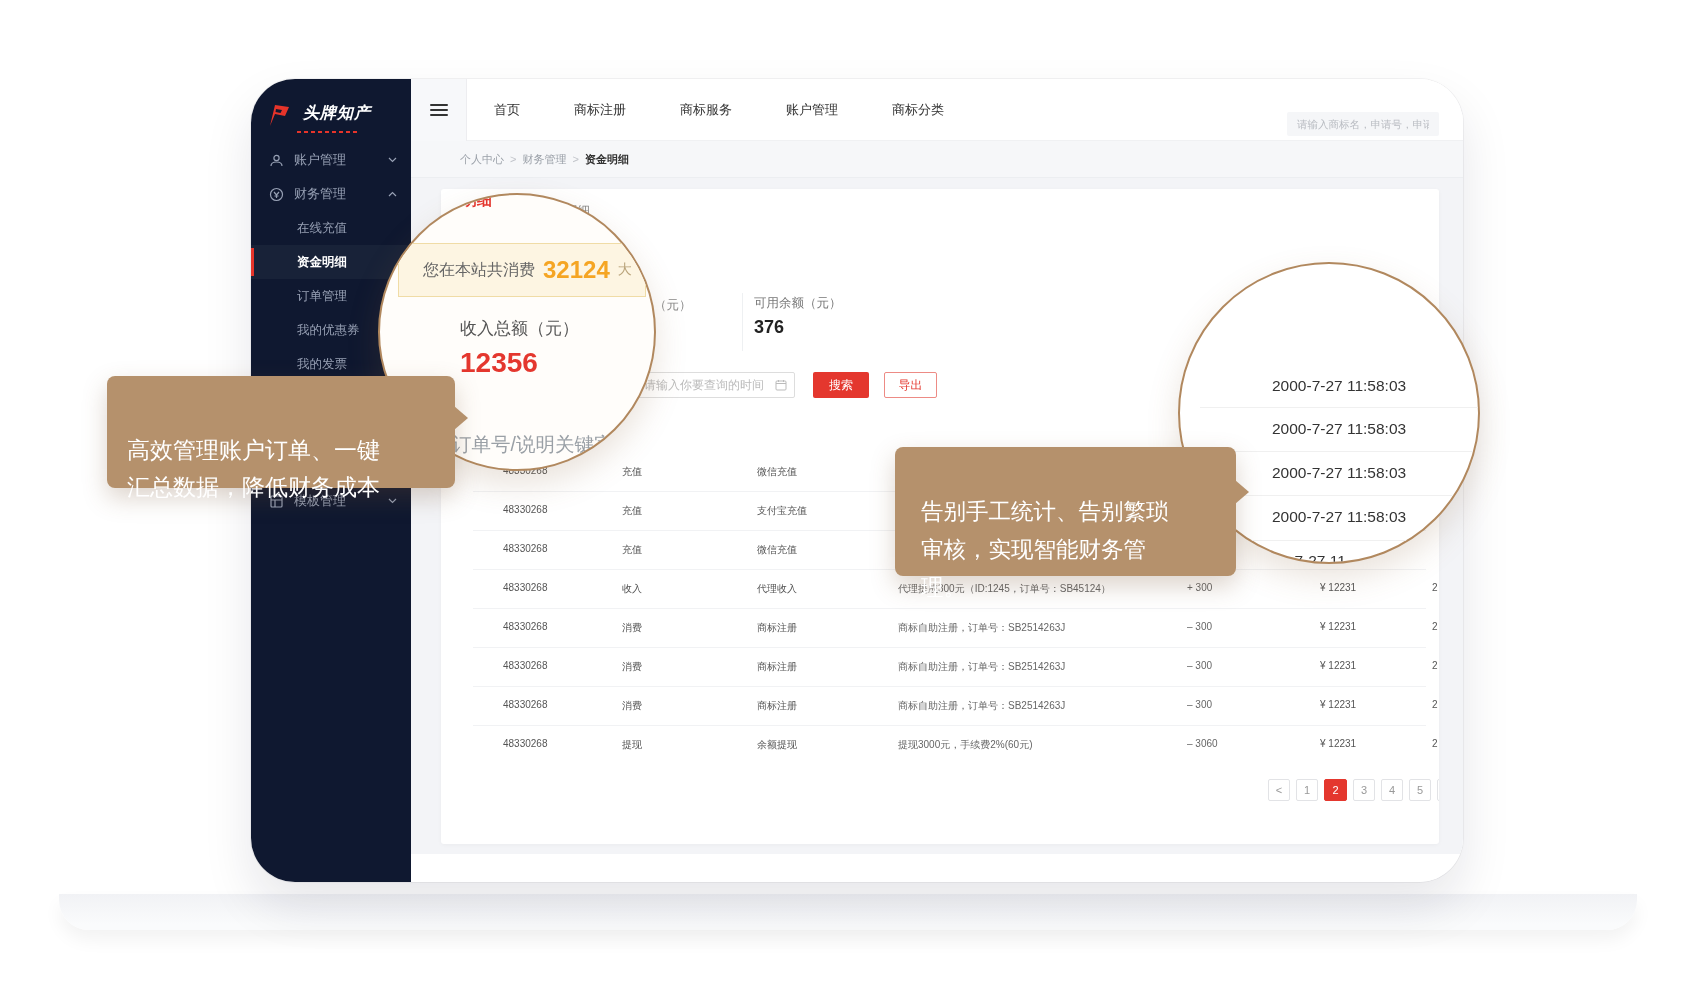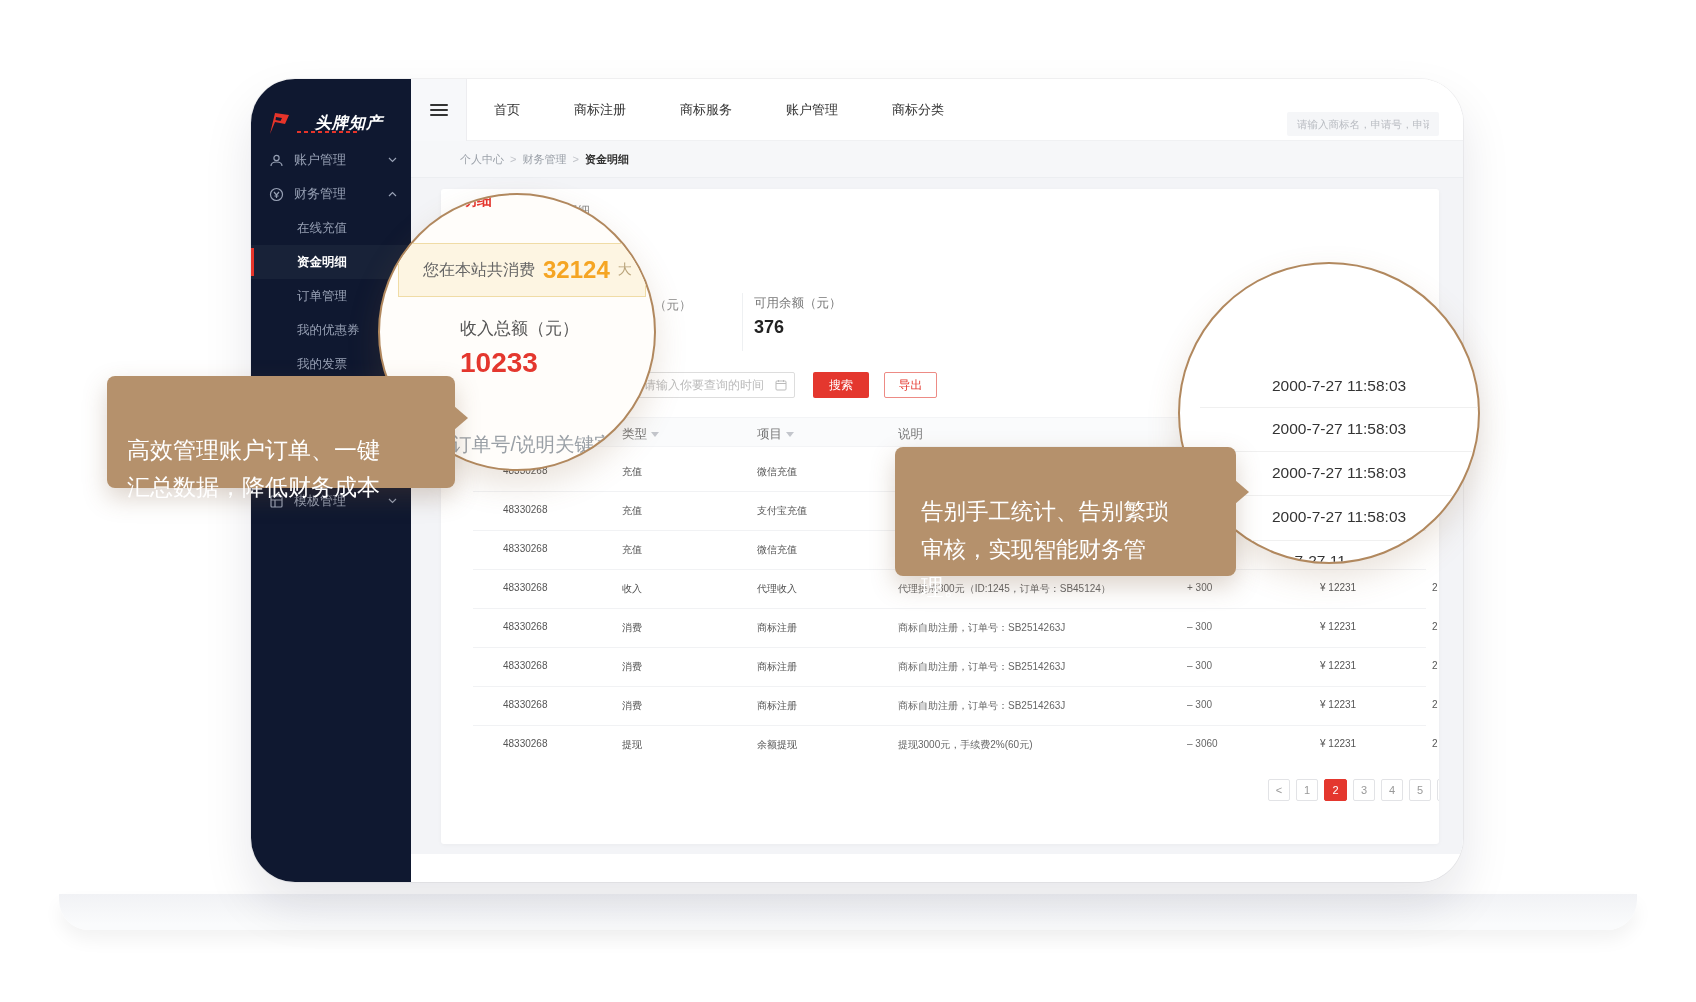--- a/index.html
+++ b/index.html
@@ -12,21 +12,21 @@
     background:linear-gradient(180deg,#f1f2f5 0%,#fafbfc 85%); border-radius:0 0 30px 30px;
     box-shadow:0 10px 18px rgba(0,0,0,.05); }
 
   
   .frame { position:absolute; left:251px; top:79px; width:1212px; height:803px; background:#fff;
     border-radius:44px; overflow:hidden; z-index:1;
     box-shadow:0 0 0 1px rgba(15,24,48,.05), 0 24px 50px rgba(15,24,48,.10); }
 
   
   .sidebar { position:absolute; left:0; top:0; width:160px; height:803px; background:#0F1830; }
-  .logo { display:flex; align-items:center; gap:24px; padding:24px 0 0 16px; height:64px; }
+  .logo { display:flex; align-items:flex-start; gap:12px; padding:24px 0 0 16px; height:64px; }
   .logo-title { color:#fff; font-size:16px; font-weight:bold; font-style:italic; letter-spacing:1px; }
   .logo-sub { position:absolute; left:46px; top:52px; width:60px; height:2px;
     background:repeating-linear-gradient(90deg,#E6342A 0 4px,transparent 4px 7px); }
   .side-item { position:relative; display:flex; align-items:center; height:34px; padding-left:18px;
     color:#97A0B4; font-size:13px; cursor:pointer; }
   .side-item .ic { width:15px; height:15px; margin-right:10px; flex:0 0 15px; }
   .side-item .chev { position:absolute; right:14px; width:9px; height:6px; }
   .side-sub { padding-left:46px; font-size:12.5px; }
   .side-item.active { background:#182238; color:#fff; font-weight:bold; }
   .side-item.active::before { content:""; position:absolute; left:0; top:3px; bottom:3px; width:3px; background:#E6342A; }
@@ -267,25 +267,20 @@
             <span class="cal-ic">
               <svg width="12" height="12" viewBox="0 0 12 12" fill="none" stroke="#bbb" stroke-width="1">
                   <rect x="1" y="2" width="10" height="9" rx="1"></rect>
                   <path d="M1 4.5 L11 4.5 M3.5 1 L3.5 3 M8.5 1 L8.5 3"></path>
                 </svg>
             </span>
           </div>
           <button class="btn-search">搜索</button>
           <button class="btn-export">导出</button>
 
-          <div class="thead">
-            <span class="th" style="left:181px"><span>类型</span><span class="caret"></span></span>
-            <span class="th" style="left:316px"><span>项目</span><span class="caret"></span></span>
-            <span class="th" style="left:457px"><span>说明</span></span>
-          </div>
 
           <div class="trow" style="top:263px">
             <span class="td" style="left:62px">48330268</span>
             <span class="td" style="left:181px">充值</span>
             <span class="td" style="left:316px">微信充值</span>
           </div>
           <div class="trow-line" style="top:302px"></div>
           <div class="trow" style="top:302px">
             <span class="td" style="left:62px">48330268</span>
             <span class="td" style="left:181px">充值</span>
@@ -364,21 +359,21 @@
   </div>
 
   <div class="mag mag1">
     <span class="m1-tabfrag">资金明细</span>
     <div class="m1-banner">
       <span class="m1-blabel">您在本站共消费</span>
       <span class="m1-bamount">32124</span>
       <span class="m1-bconn">大</span>
     </div>
     <span class="m1-stat-label">收入总额（元）</span>
-    <span class="m1-stat-value">10233</span>
+    <span class="m1-stat-value">12356</span>
     <span class="m1-keyword">订单号/说明关键字</span>
   </div>
 
   <div class="mag mag2">
     <span class="m2-row" style="top:113px">2000-7-27  11:58:03</span>
     <div class="m2-line" style="top:143px"></div>
     <span class="m2-row" style="top:156px">2000-7-27  11:58:03</span>
     <div class="m2-line" style="top:187px"></div>
     <span class="m2-row" style="top:200px">2000-7-27  11:58:03</span>
     <div class="m2-line" style="top:231px"></div>

